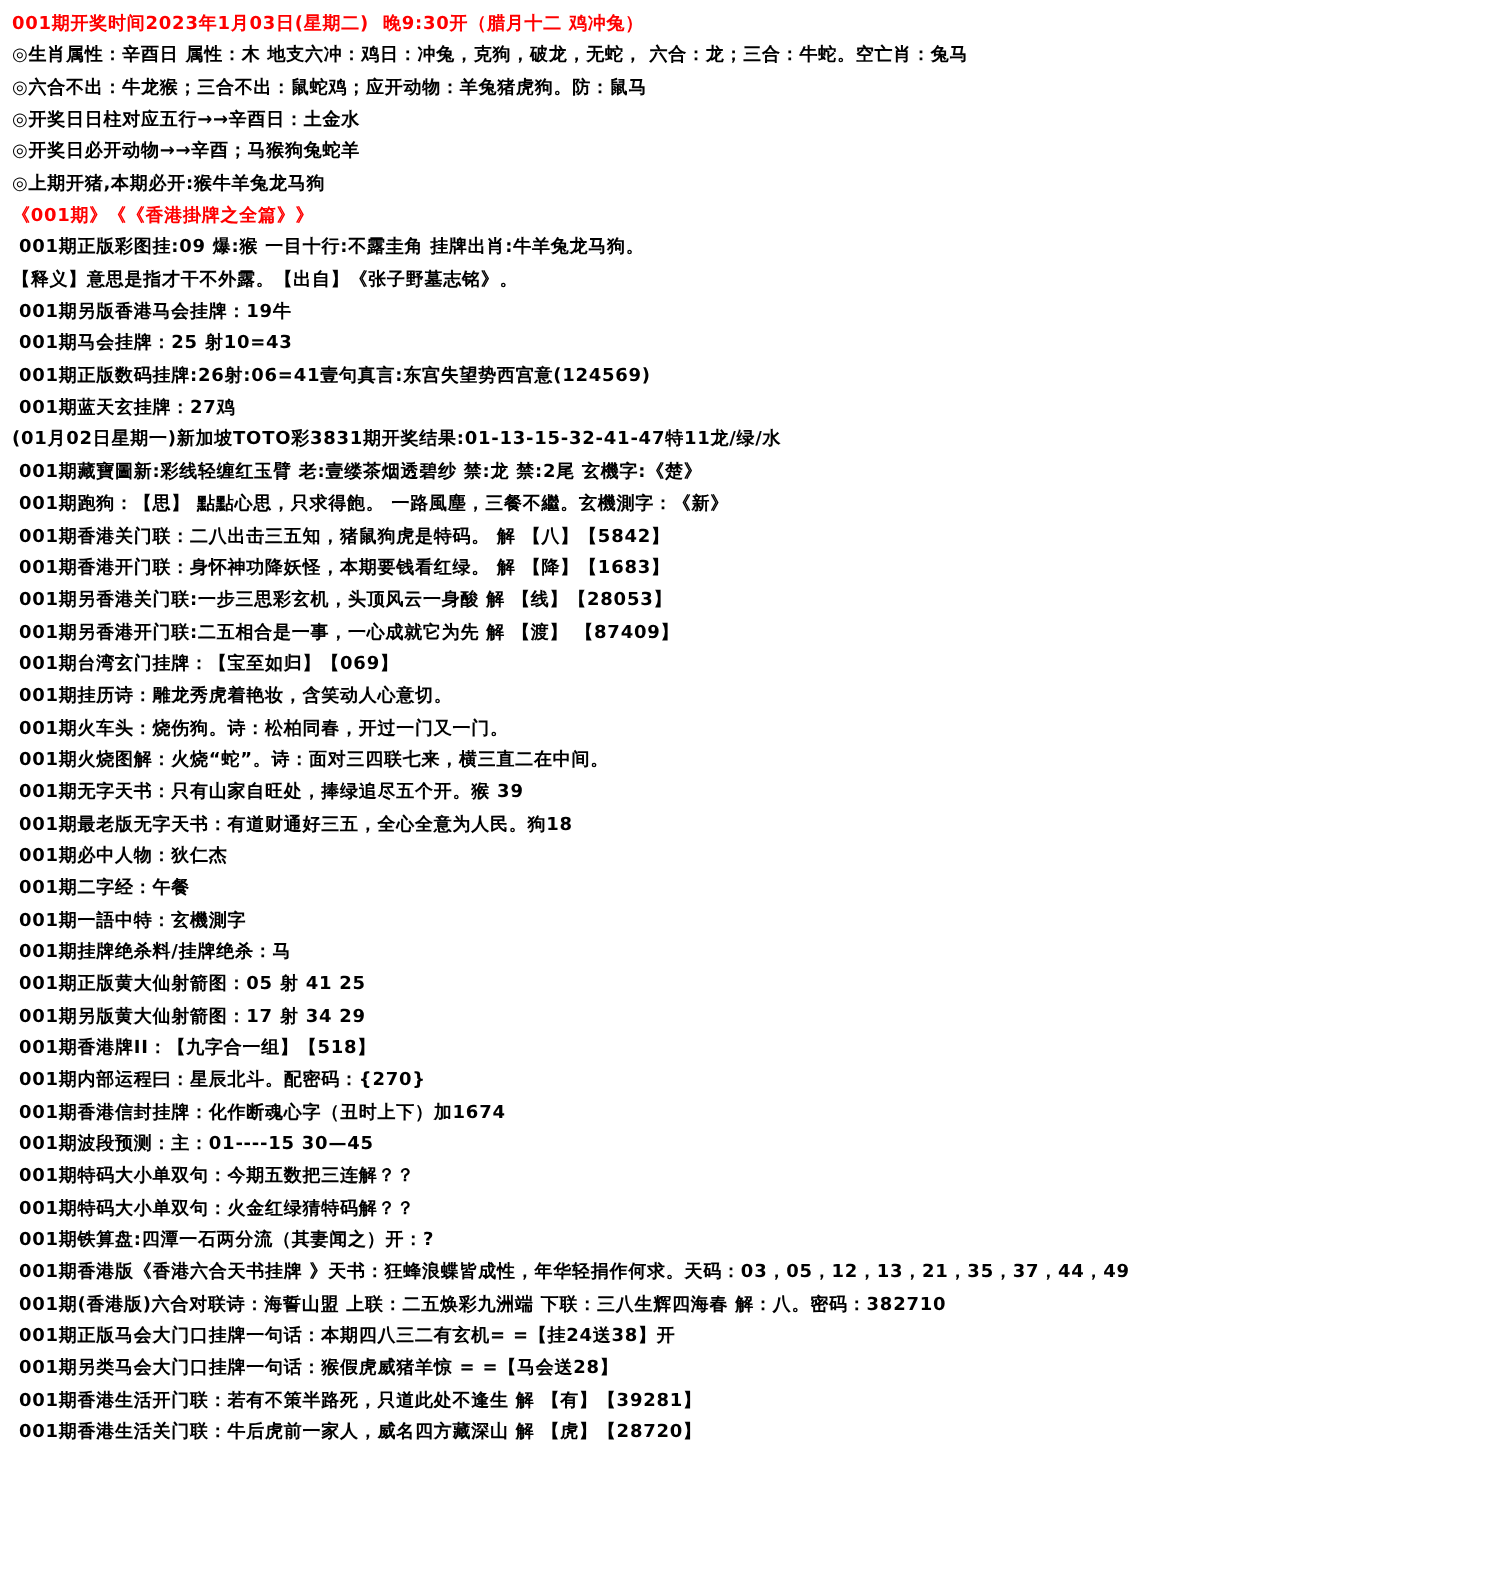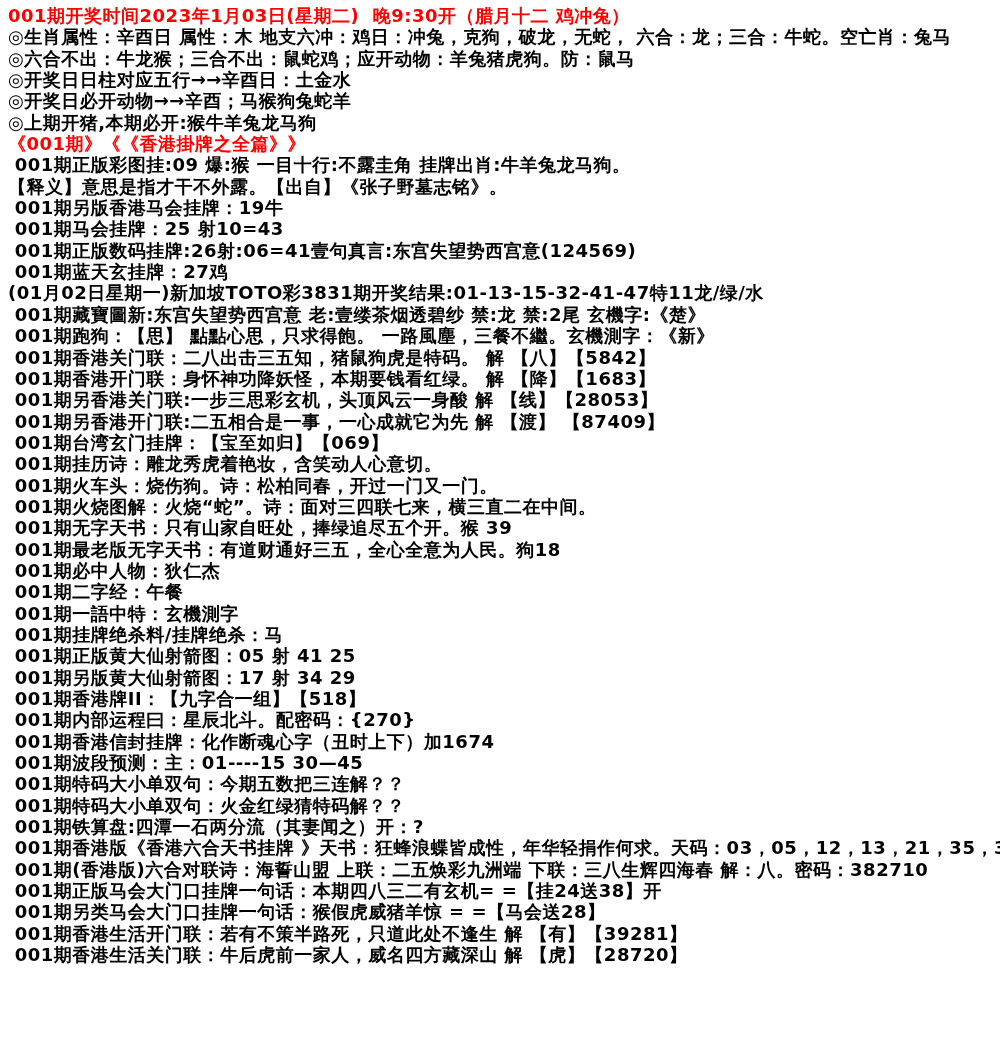--- a/index.html
+++ b/index.html
@@ -13,21 +13,21 @@
     overflow: hidden;
     font-family: "DejaVu Sans", "Liberation Sans", sans-serif;
   }
   .page {
     padding: 5px 0 0 8px;
     width: 992px;
     height: 1046px;
     overflow: hidden;
   }
   .line {
-    font-size: 18px;
+    font-size: 12px;
     font-weight: bold;
     line-height: 21.35px;
     height: 21.35px;
     white-space: pre;
     color: #000000;
     letter-spacing: 0.5px;
   }
   .line.red {
     color: #fe0000;
   }
@@ -43,21 +43,21 @@
     <div class="line">◎开奖日必开动物→→辛酉；马猴狗兔蛇羊</div>
     <div class="line">◎上期开猪,本期必开:猴牛羊兔龙马狗</div>
     <div class="line red">《001期》《《香港掛牌之全篇》》</div>
     <div class="line"> 001期正版彩图挂:09 爆:猴 一目十行:不露圭角 挂牌出肖:牛羊兔龙马狗。</div>
     <div class="line">【释义】意思是指才干不外露。【出自】《张子野墓志铭》。</div>
     <div class="line"> 001期另版香港马会挂牌：19牛</div>
     <div class="line"> 001期马会挂牌：25 射10=43</div>
     <div class="line"> 001期正版数码挂牌:26射:06=41壹句真言:东宫失望势西宫意(124569)</div>
     <div class="line"> 001期蓝天玄挂牌：27鸡</div>
     <div class="line">(01月02日星期一)新加坡TOTO彩3831期开奖结果:01-13-15-32-41-47特11龙/绿/水</div>
-    <div class="line"> 001期藏寶圖新:东宫失望势西宫意 老:壹缕茶烟透碧纱 禁:龙 禁:2尾 玄機字:《楚》</div>
+    <div class="line"> 001期藏寶圖新:彩线轻缠红玉臂 老:壹缕茶烟透碧纱 禁:龙 禁:2尾 玄機字:《楚》</div>
     <div class="line"> 001期跑狗：【思】 點點心思，只求得飽。 一路風塵，三餐不繼。玄機測字：《新》</div>
     <div class="line"> 001期香港关门联：二八出击三五知，猪鼠狗虎是特码。 解 【八】【5842】</div>
     <div class="line"> 001期香港开门联：身怀神功降妖怪，本期要钱看红绿。 解 【降】【1683】</div>
     <div class="line"> 001期另香港关门联:一步三思彩玄机，头顶风云一身酸 解 【线】【28053】</div>
     <div class="line"> 001期另香港开门联:二五相合是一事，一心成就它为先 解 【渡】 【87409】</div>
     <div class="line"> 001期台湾玄门挂牌：【宝至如归】【069】</div>
     <div class="line"> 001期挂历诗：雕龙秀虎着艳妆，含笑动人心意切。</div>
     <div class="line"> 001期火车头：烧伤狗。诗：松柏同春，开过一门又一门。</div>
     <div class="line"> 001期火烧图解：火烧“蛇”。诗：面对三四联七来，横三直二在中间。</div>
     <div class="line"> 001期无字天书：只有山家自旺处，捧绿追尽五个开。猴 39</div>

